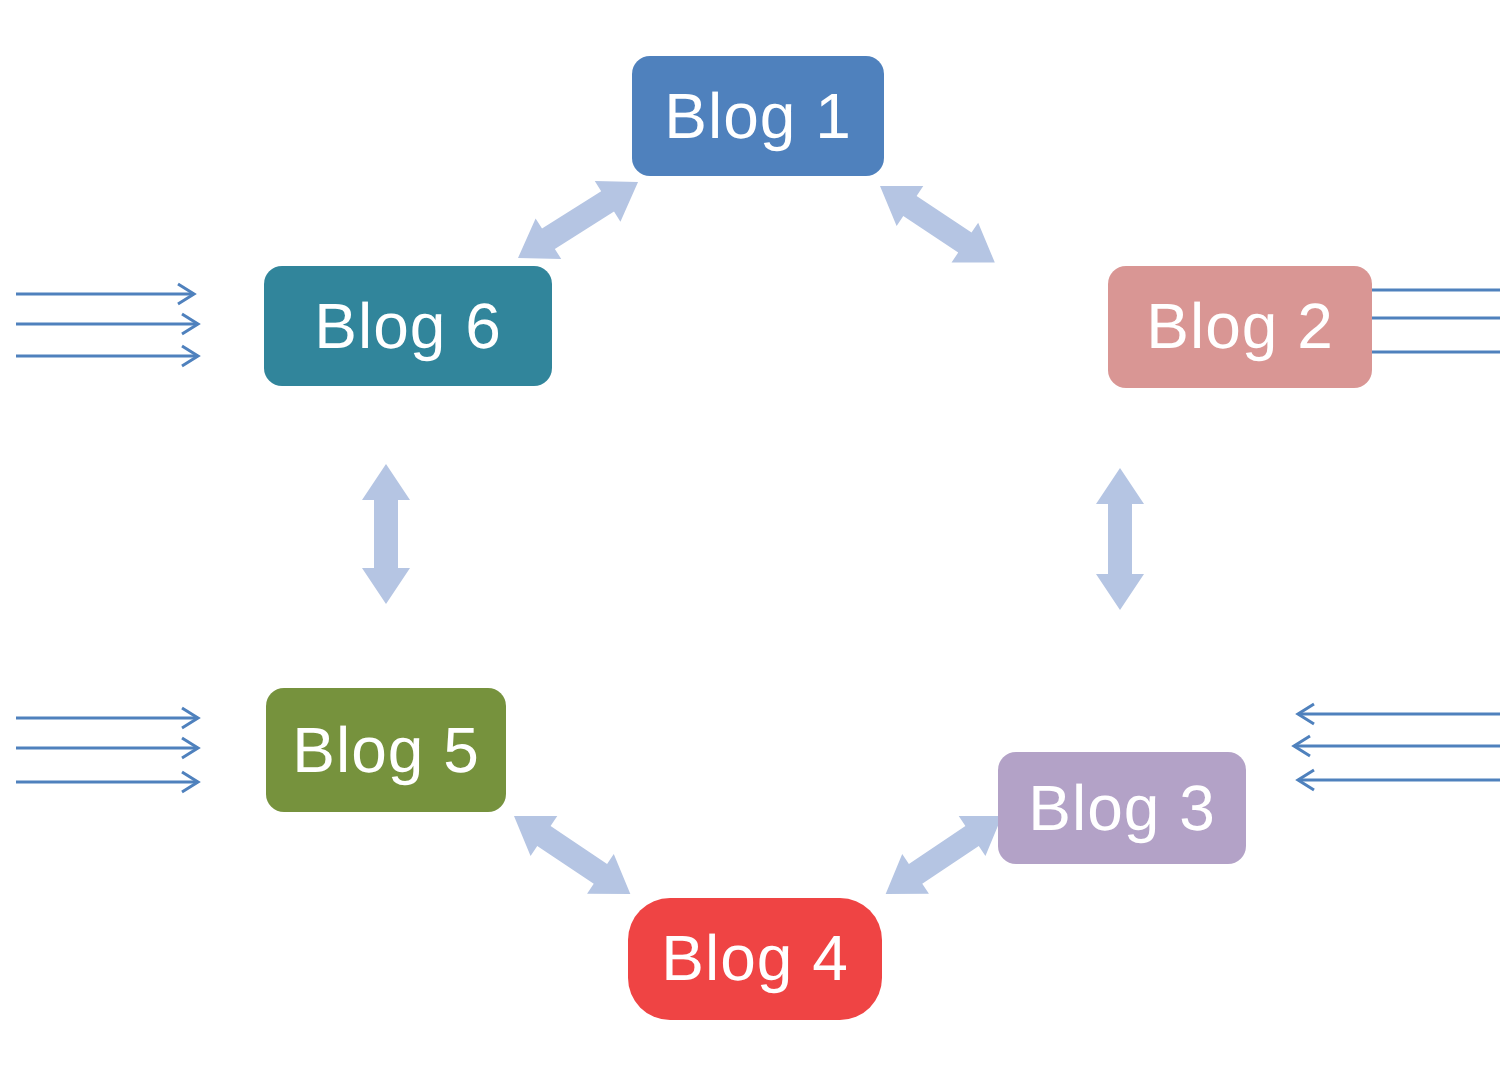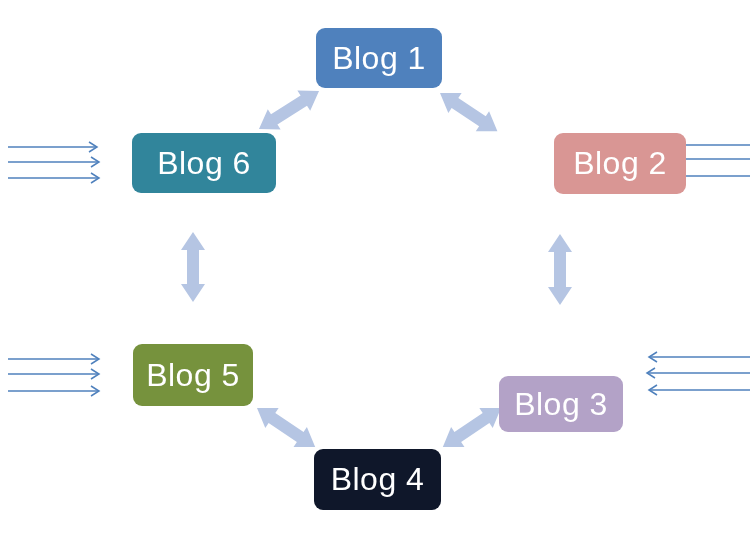--- a/index.html
+++ b/index.html
@@ -82,21 +82,21 @@
 
   <div class="node node-1" style="background-color: rgb(79, 129, 189);">
     <span>Blog 1</span>
   </div>
   <div class="node node-2" style="background-color: rgb(217, 150, 148);">
     <span>Blog 2</span>
   </div>
   <div class="node node-3" style="background-color: rgb(179, 162, 199);">
     <span>Blog 3</span>
   </div>
-  <div class="node node-4" style="background-color: #0f172a;">
+  <div class="node node-4" style="background-color: #ef4444; border-radius: 21px;">
     <span>Blog 4</span>
   </div>
   <div class="node node-5" style="background-color: rgb(118, 146, 61);">
     <span>Blog 5</span>
   </div>
   <div class="node node-6" style="background-color: rgb(49, 133, 155);">
     <span>Blog 6</span>
   </div>
 
 </div>

